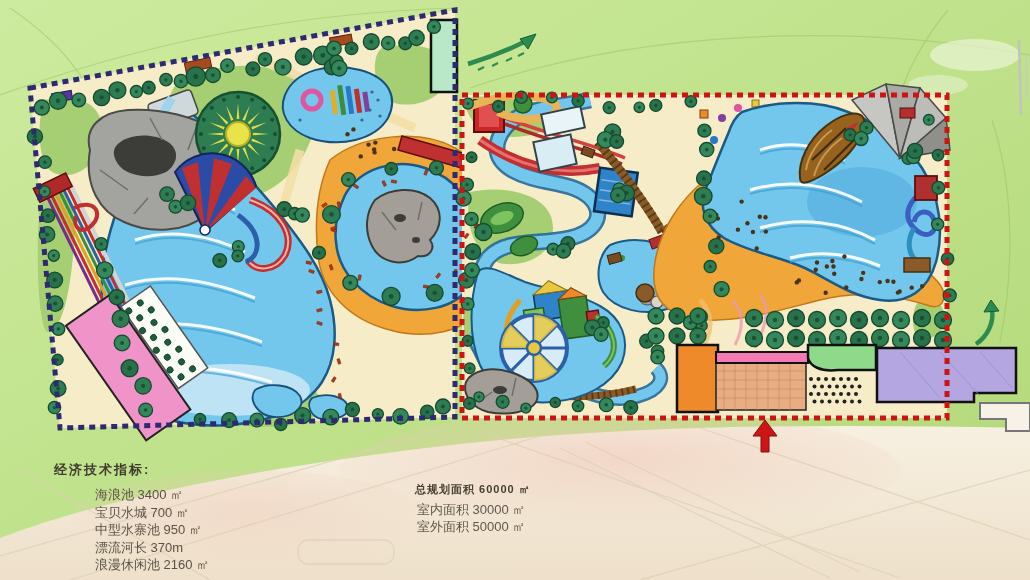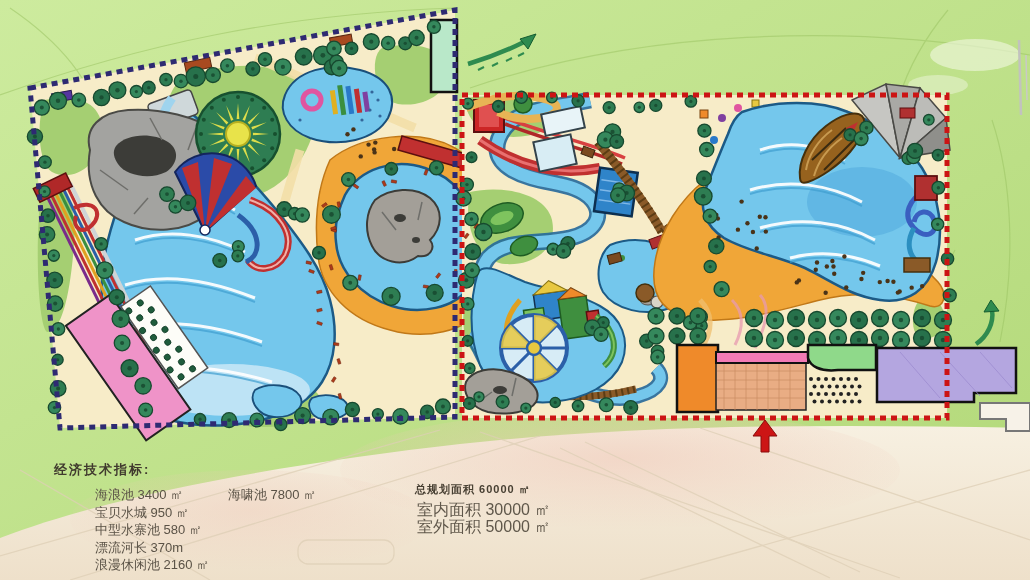--- a/index.html
+++ b/index.html
@@ -6,21 +6,21 @@
     font-family:"Liberation Sans","DejaVu Sans",sans-serif;background:#c3e48e;}
   .stage{position:relative;width:1030px;height:516px;}
   .stage svg{position:absolute;left:0;top:0;}
   .legend{position:absolute;color:#50493c;}
   .legend-title{left:54px;top:461px;font-size:13px;font-weight:bold;letter-spacing:2px;color:#403a2e;}
   .col1{left:95px;top:486px;}
   .col2{left:228px;top:486px;}
   .legend .line{font-size:13px;line-height:17.5px;white-space:nowrap;color:#5a5246;}
   .col3-title{left:415px;top:482px;font-size:11px;font-weight:bold;color:#473f32;letter-spacing:1px;}
   .col3-items{left:417px;top:502px;}
-  .col3-items .line{font-size:16px;line-height:16.5px;color:#5f574a;}
+  .col3-items .line{font-size:13px;line-height:16.5px;color:#5f574a;}
 </style>
 </head>
 <body>
 
 <div class="stage">
 
 <svg width="1030" height="580" viewBox="0 0 1030 580">
   <defs>
     <linearGradient id="lgGreen" x1="0" y1="0" x2="1" y2="1">
       <stop offset="0" stop-color="#cdeb9e"></stop>
@@ -901,27 +901,26 @@
     </g>
     <path d="M976,344 C988,336 994,322 992,310" stroke="#2e8b4f" stroke-width="4.5" fill="none"></path>
     <polygon points="991,300 984,312 999,311" fill="#2e8b4f" stroke="#145c30"></polygon>
   </g>
   <path d="M761,452 L761,436 L753,436 L765,420 L777,436 L769,436 L769,452 Z" fill="#cc1515" stroke="#8a0d0d" stroke-width="1"></path>
 </svg>
 
 <div class="legend legend-title">经济技术指标:</div>
 <div class="legend col1">
   <div class="line">海浪池 3400 ㎡</div>
-  <div class="line">宝贝水城 950 ㎡</div>
-  <div class="line">中型水寨池 580 ㎡</div>
+  <div class="line">宝贝水城 700 ㎡</div>
+  <div class="line">中型水寨池 950 ㎡</div>
   <div class="line">漂流河长 370m</div>
   <div class="line">浪漫休闲池 2160 ㎡</div>
 </div>
 <div class="legend col2">
-  <div class="line">海啸池 7800 ㎡</div>
 </div>
 <div class="legend col3-title">总规划面积 60000 ㎡</div>
 <div class="legend col3-items">
   <div class="line">室内面积 30000 ㎡</div>
   <div class="line">室外面积 50000 ㎡</div>
 </div>
 
 </div>
 
 </body></html>

